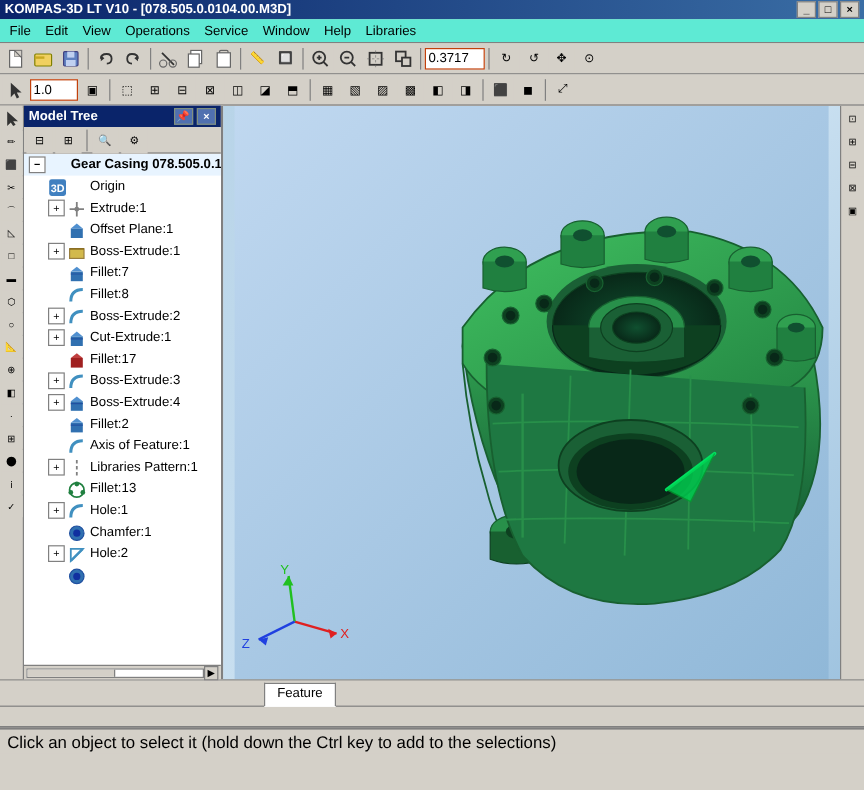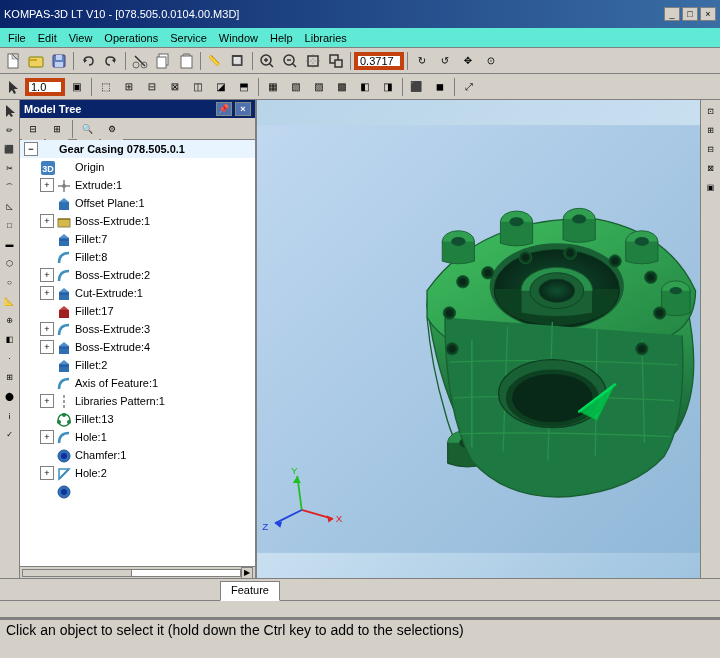--- a/index.html
+++ b/index.html
@@ -1,28 +1,28 @@
 <!DOCTYPE html>
 <html><head>
   <meta charset="utf-8">
   <style>
     * { margin: 0; padding: 0; box-sizing: border-box; }
     body { width: 720px; height: 658px; overflow: hidden; font-family: 'Arial', sans-serif; font-size: 11px; background: #d4d0c8; }
 
     
     #title-bar {
-      height: 28px;
+      height: 16px;
       background: linear-gradient(to right, #0a246a, #3a6ea5);
       display: flex;
       align-items: center;
       justify-content: space-between;
       padding: 0 4px;
       color: white;
       font-size: 11px;
-      font-weight: normal;
+      font-weight: bold;
     }
     #title-bar-buttons {
       display: flex;
       gap: 2px;
     }
     .title-btn {
       width: 16px;
       height: 14px;
       background: #d4d0c8;
       border: 1px solid #808080;
@@ -72,21 +72,21 @@
     }
     .tb-separator {
       width: 1px;
       height: 18px;
       background: #808080;
       margin: 0 2px;
     }
     .tb-input {
       height: 18px;
       width: 50px;
-      border: 4px solid #c2410c;
+      border: 1px solid #c2410c;
       background: white;
       font-size: 11px;
       padding: 0 2px;
     }
 
     
     #main-area {
       display: flex;
       height: calc(658px - 20px - 20px - 26px - 26px - 26px - 22px - 18px - 22px);
       
@@ -110,21 +110,21 @@
       border: 1px solid transparent;
       display: flex;
       align-items: center;
       justify-content: center;
       cursor: pointer;
       font-size: 9px;
     }
 
     
     #model-tree {
-      width: 237px;
+      width: 166px;
       background: white;
       border-right: 2px solid #808080;
       display: flex;
       flex-direction: column;
     }
     #tree-title-bar {
       height: 18px;
       background: #0a246a;
       color: white;
       font-size: 11px;

